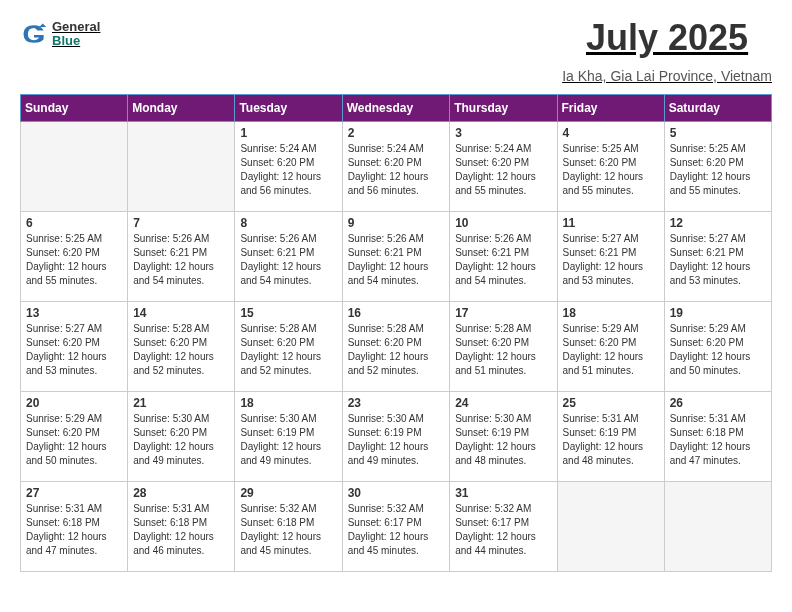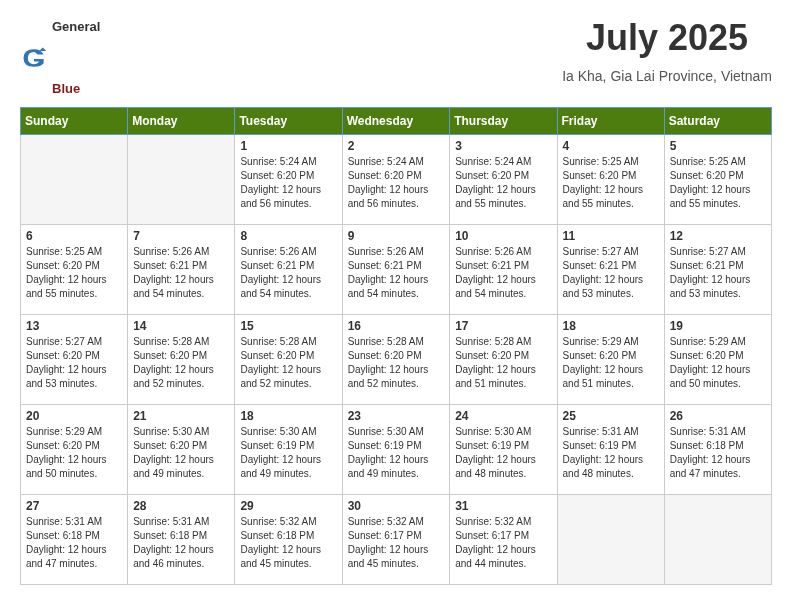--- a/index.html
+++ b/index.html
@@ -8,35 +8,36 @@
       background: #fff;
       width: 792px;
       min-height: 612px;
       padding: 20px;
     }
     .header {
       display: flex;
       justify-content: space-between;
       align-items: flex-start;
       margin-bottom: 10px;
+      text-decoration: underline;
     }
     .logo {
       display: flex;
       align-items: center;
       gap: 4px;
     }
     .logo-text {
       display: flex;
       flex-direction: column;
       font-size: 13px;
       font-weight: bold;
       line-height: 1.1;
     }
     .logo-text .general { color: #333; }
-    .logo-text .blue { color: #7f1d1d; margin-top: 48px; }
+    .logo-text .blue { color: #0f766e; }
     .logo-icon {
       width: 28px;
       height: 28px;
     }
     .title-block {
       text-align: center;
     }
     .month-title {
       font-size: 36px;
       font-weight: bold;
@@ -47,21 +48,21 @@
       font-size: 14px;
       color: #555;
       margin-top: 12px;
     }
     .calendar {
       width: 100%;
       border-collapse: collapse;
       border: 1px solid #ccc;
     }
     .calendar th {
-      background-color: #4d7c0f;
+      background-color: #701a75;
       color: #fff;
       font-size: 12px;
       font-weight: bold;
       padding: 6px 4px;
       text-align: left;
       border: 1px solid #5a9bd4;
     }
     .calendar td {
       vertical-align: top;
       padding: 4px 5px;

